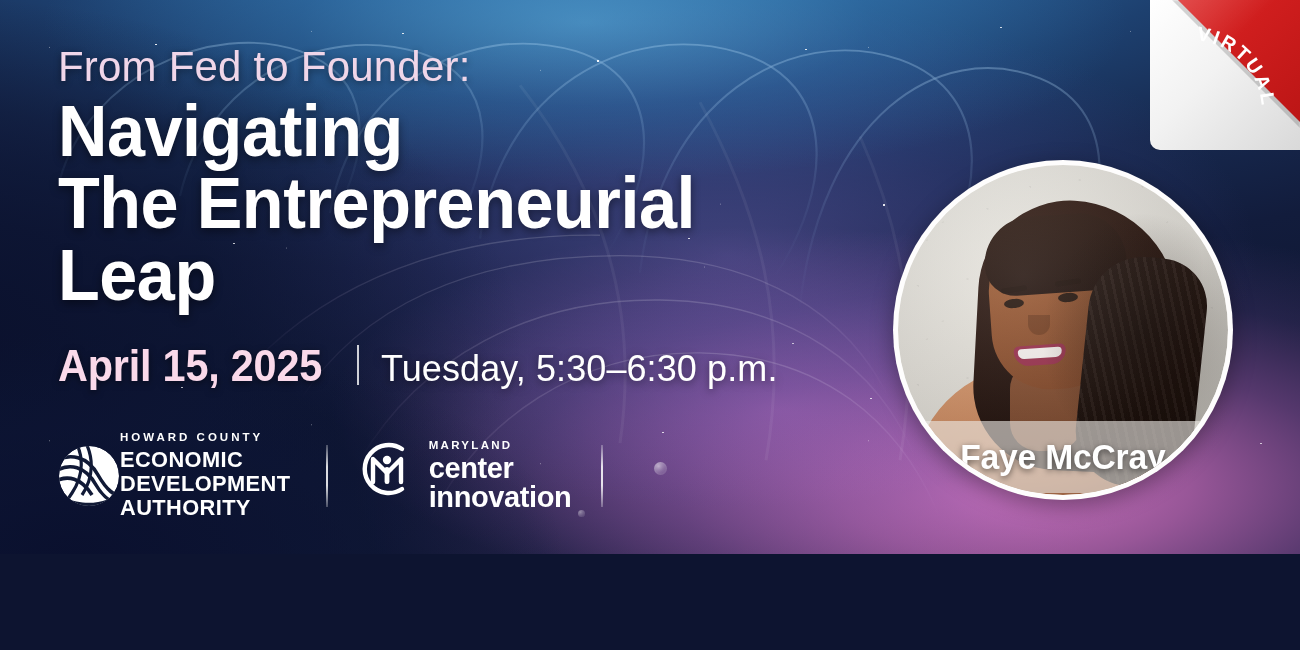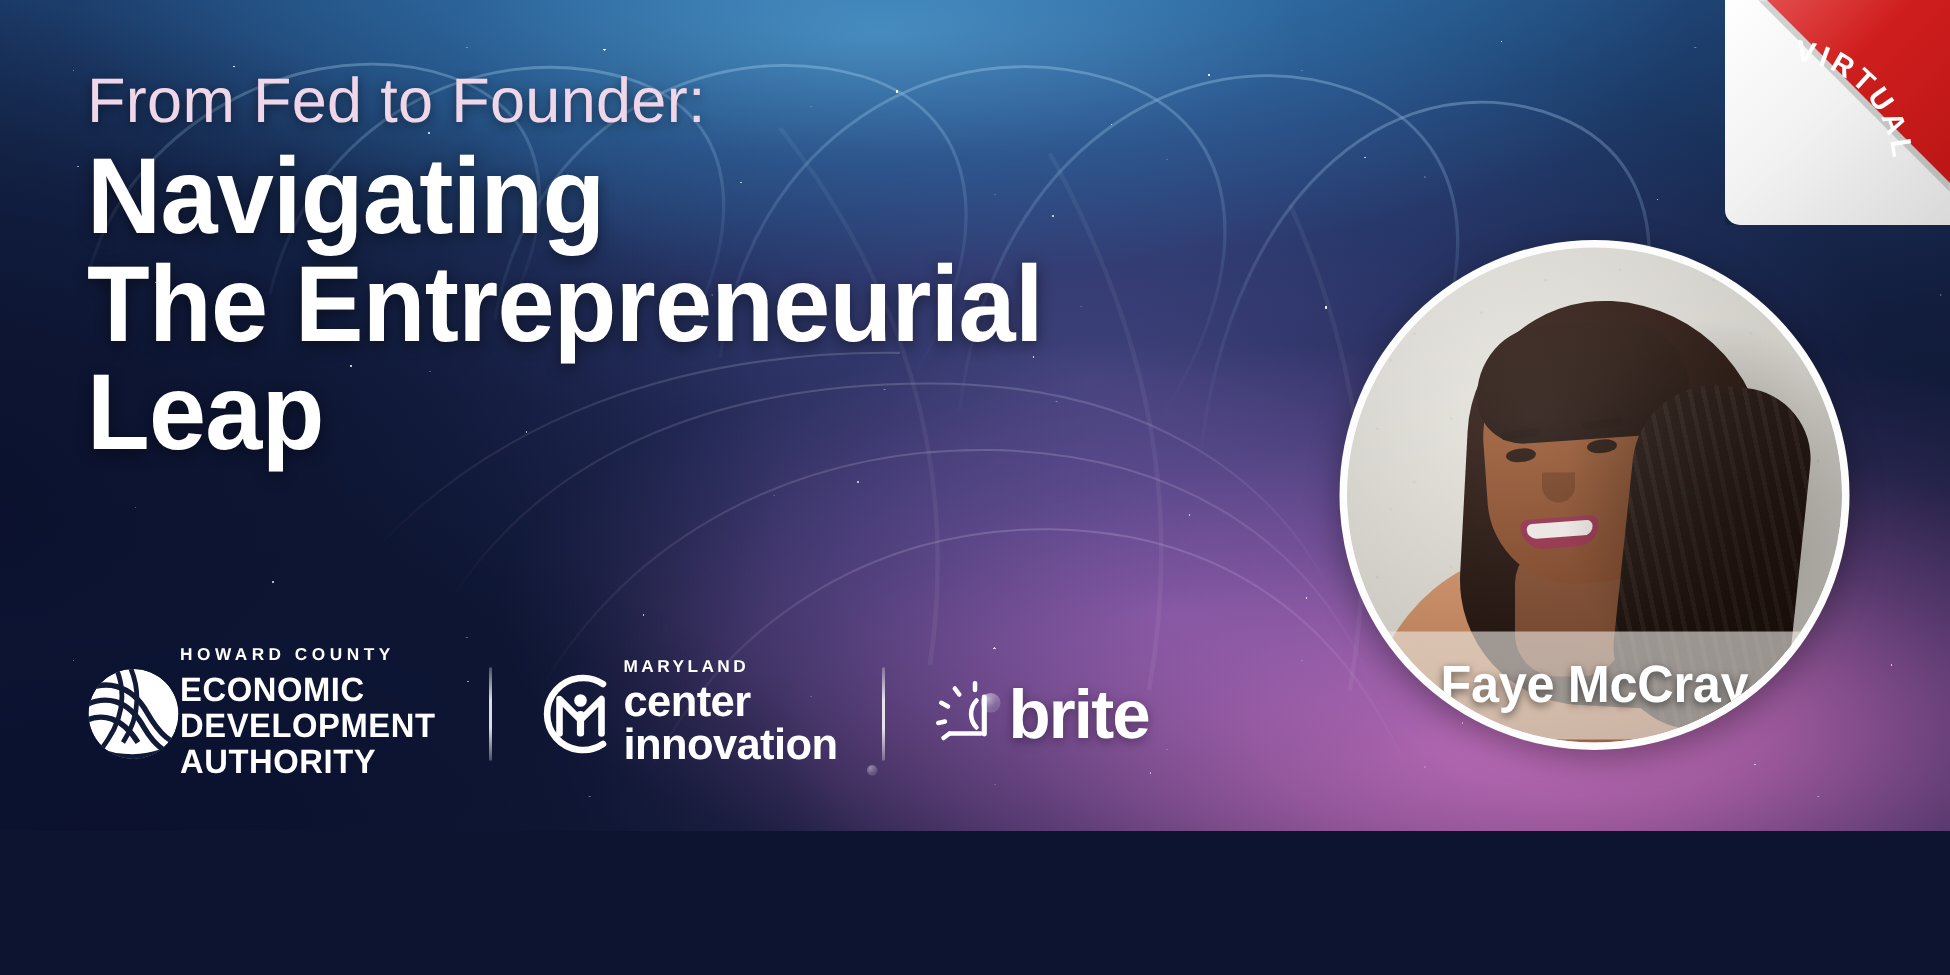--- a/index.html
+++ b/index.html
@@ -402,21 +402,21 @@
     font-size:11.5px; font-weight:700; letter-spacing:3.0px;
     margin-bottom:4px;
   }
   .hceda-big{
     font-size:22.5px; font-weight:700; letter-spacing:.4px;
     display:block; line-height:1.06;
     transform:scaleX(.97); transform-origin:left center;
   }
 
   
-  .logo-mic{ display:flex; align-items:center; }
+  .logo-mic{ display:flex; align-items:flex-start; gap:13px; }
   .mic-mark{ width:58px; height:58px; flex:0 0 auto; }
   .mic-words{ color:#fff; line-height:1.0; }
   .mic-top{ font-size:11.5px; font-weight:700; letter-spacing:2.3px; margin-bottom:3px; }
   .mic-big{
     font-size:29px; font-weight:700; letter-spacing:-0.4px;
     display:block; line-height:1.0;
   }
 
   
   .logo-brite{ display:flex; align-items:center; gap:6px; }
@@ -483,20 +483,25 @@
 
   <div class="copy">
     <div class="eyebrow">From Fed to Founder:</div>
 
     <div class="headline">
       <span class="hl-line">Navigating</span>
       <span class="hl-line">The Entrepreneurial</span>
       <span class="hl-line">Leap</span>
     </div>
 
+    <div class="dateline">
+      <span class="date-main">April 15, 2025</span>
+      <span class="date-sep"></span>
+      <span class="date-sub">Tuesday, 5:30–6:30 p.m.</span>
+    </div>
   </div>
 
   <div class="speaker">
     <div class="speaker-ring">
       <div class="portrait">
         <div class="p-wall"></div>
         <div class="p-shoulder"></div>
         <div class="p-hair-back"></div>
         <div class="p-neck"></div>
         <div class="p-face"></div>
@@ -575,31 +580,16 @@
       </svg>
       <div class="mic-words">
         <div class="mic-top">MARYLAND</div>
         <span class="mic-big">center</span>
         <span class="mic-big">innovation</span>
       </div>
     </div>
 
     <div class="logo-div"></div>
 
-    <div class="logo-brite">
-      <svg class="brite-mark" viewBox="0 0 46 46">
-        <g stroke="#ffffff" stroke-width="3" stroke-linecap="round" fill="none">
-          <path d="M31 14 A 13 13 0 0 0 31 32"></path>
-          <path d="M14 36 L 34 36"></path>
-          <line x1="30" y1="7" x2="30" y2="2.5"></line>
-          <line x1="19.5" y1="10" x2="16.5" y2="6"></line>
-          <line x1="12" y1="18" x2="7.5" y2="15.5"></line>
-          <line x1="10" y1="28" x2="5.5" y2="29"></line>
-          <line x1="13" y1="36" x2="9" y2="39"></line>
-        </g>
-        <rect x="34.5" y="10" width="3.4" height="28" rx="1.6" fill="#ffffff"></rect>
-      </svg>
-      <span class="brite-word">brite</span>
-    </div>
 
   </div>
 
 </div>
 
 </body></html>

